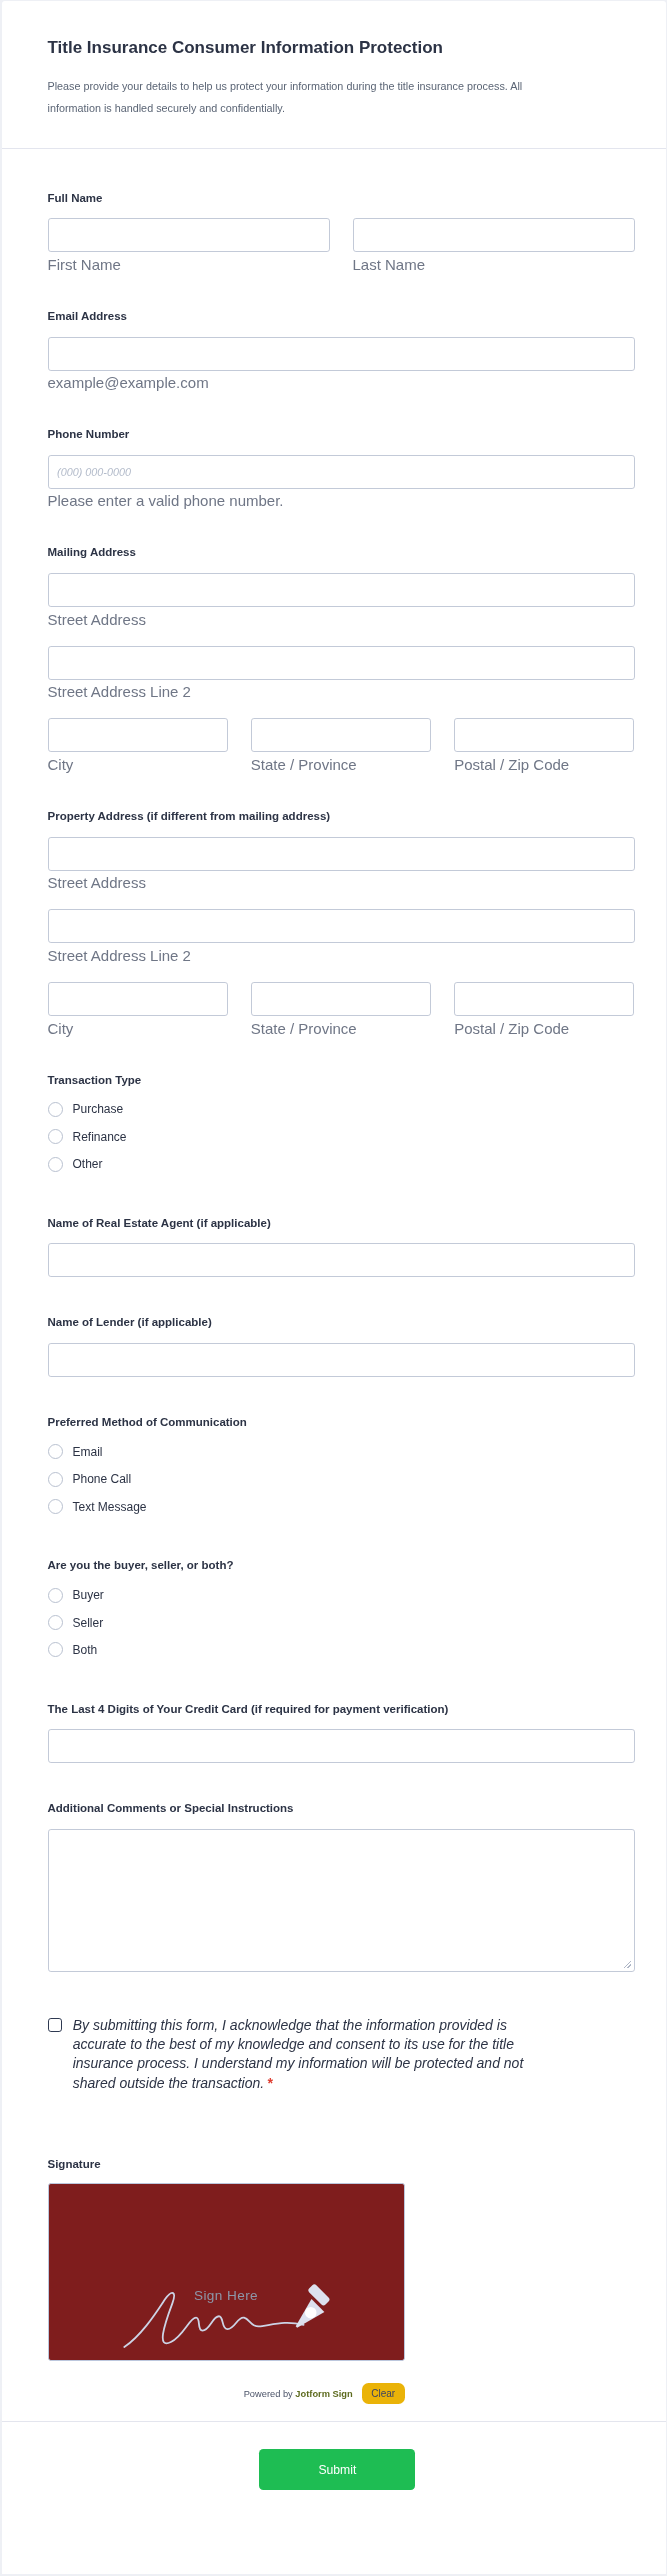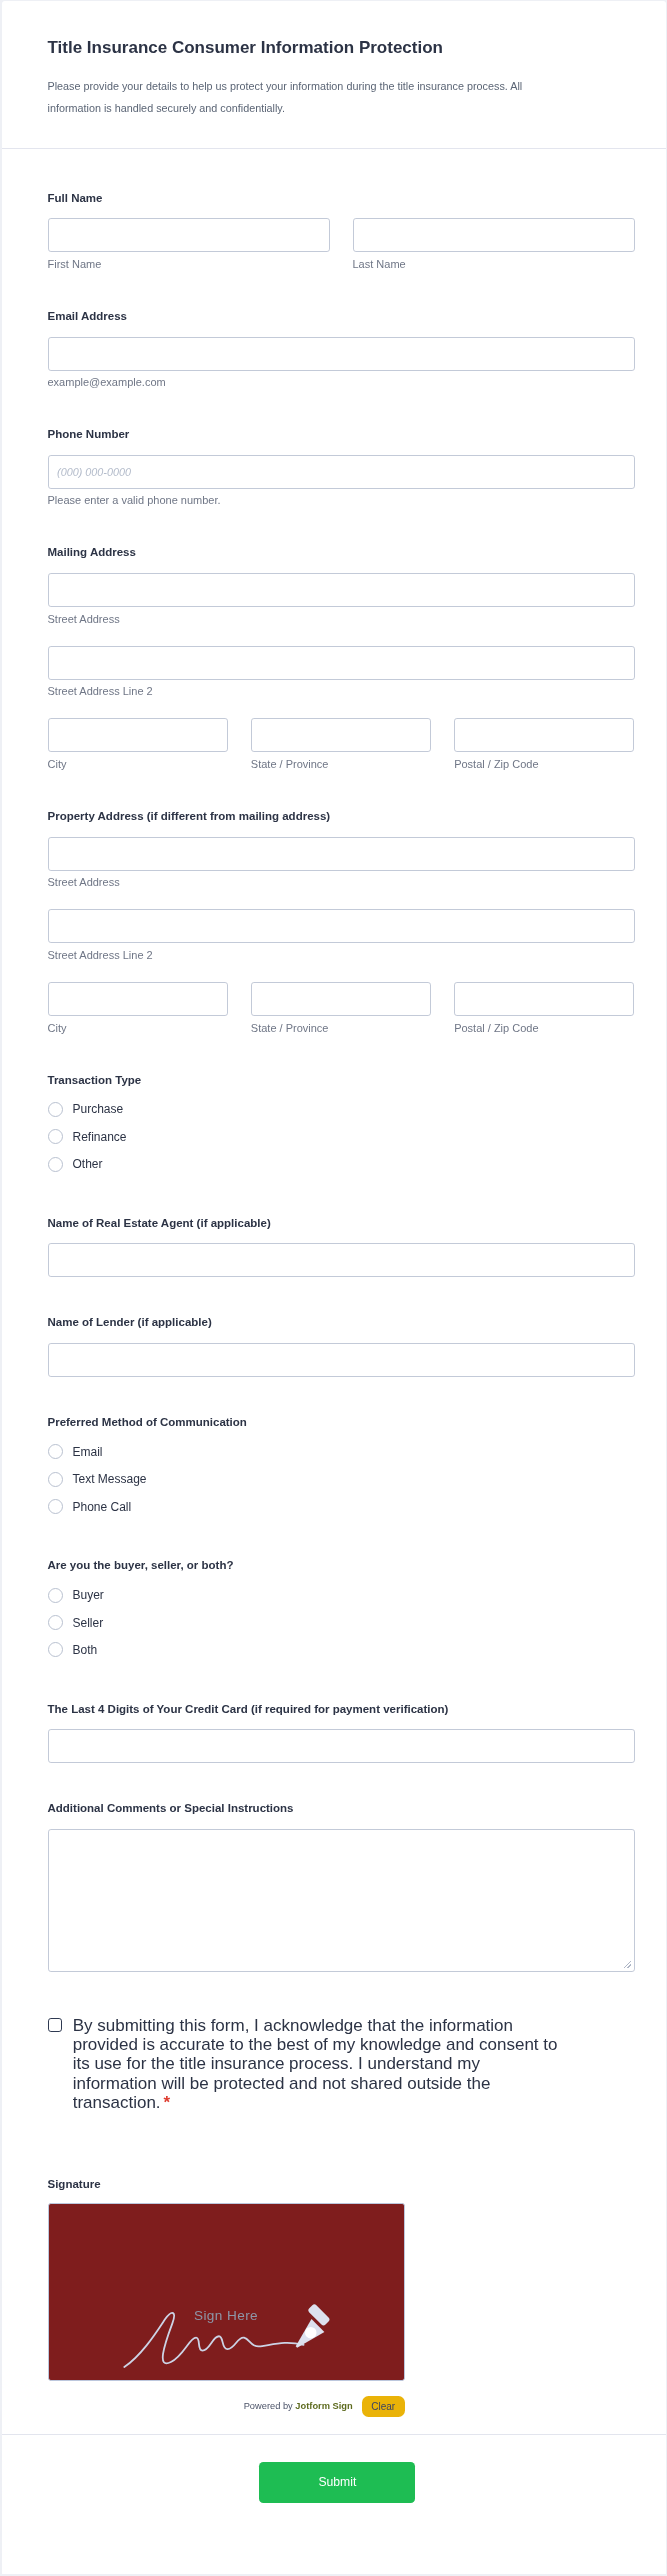--- a/index.html
+++ b/index.html
@@ -58,21 +58,21 @@
     font-family: "Liberation Sans", sans-serif;
     font-size: 10.8px;
     color: #2c3345;
     outline: none;
   }
   input.text::placeholder { color: #b4bccb; }
   .half { width: 283px; font-style: italic; }
   .sublabel, .hint {
     display: block;
     margin-top: 5.7px;
-    font-size: 11px;
+    font-size: 15px;
     line-height: 13px;
     color: #6f7686;
   }
   .row2 { display: flex; gap: 23px; }
   .row2 > .col { flex: 1; }
   .row3 { display: flex; gap: 23px; }
   .row3 > .col { flex: 1; }
   .addr-line { margin-bottom: 20px; }
 
   
@@ -131,21 +131,21 @@
   .checkbox-box {
     width: 14.4px;
     height: 14.4px;
     border: 1.4px solid #2f3a52;
     border-radius: 2.9px;
     background: #fff;
     flex: 0 0 auto;
     margin-top: 2.2px;
     cursor: pointer;
   }
-  .consent-text { font-size: 17px; line-height: 19.4px; color: #2c3345; }
+  .consent-text { font-size: 14px; line-height: 19.4px; color: #2c3345; font-style: italic; }
   .req-star { color: #de3d30; font-weight: 700; margin-left: 2.9px; }
 
   
   .sig-box {
     width: 357px;
     height: 178px;
     border: 0.7px solid #bcc7dd;
     border-radius: 2.9px;
     position: relative;
     background: #7f1d1d;
@@ -157,21 +157,21 @@
     left: 0;
     width: 100%;
     text-align: center;
     font-size: 13.6px;
     color: #8d96a8;
     letter-spacing: 0.4px;
   }
   .sig-art { position: absolute; left: 0; top: 0; }
   .sig-footer {
     width: 357px;
-    margin-top: 15px;
+    margin-top: 22px;
     display: flex;
     justify-content: flex-end;
     align-items: center;
     gap: 9.3px;
   }
   .powered { font-size: 9.3px; color: #4b5368; }
   .powered b { color: #5e6b1f; }
   .clear-btn {
     border: none;
     background: #eab308;
@@ -327,25 +327,25 @@
 
     <div class="q">
       <div class="q-label" style="margin-bottom:8.6px;">Preferred Method of Communication</div>
       <div class="radio-group">
         <div class="radio-row">
           <span class="radio-circle"></span>
           <span class="radio-text">Email</span>
         </div>
         <div class="radio-row">
           <span class="radio-circle"></span>
+          <span class="radio-text">Phone Call</span>
+        </div>
+        <div class="radio-row">
+          <span class="radio-circle"></span>
           <span class="radio-text">Text Message</span>
-        </div>
-        <div class="radio-row">
-          <span class="radio-circle"></span>
-          <span class="radio-text">Phone Call</span>
         </div>
       </div>
     </div>
 
     <div class="q">
       <div class="q-label" style="margin-bottom:8.6px;">Are you the buyer, seller, or both?</div>
       <div class="radio-group">
         <div class="radio-row">
           <span class="radio-circle"></span>
           <span class="radio-text">Buyer</span>

